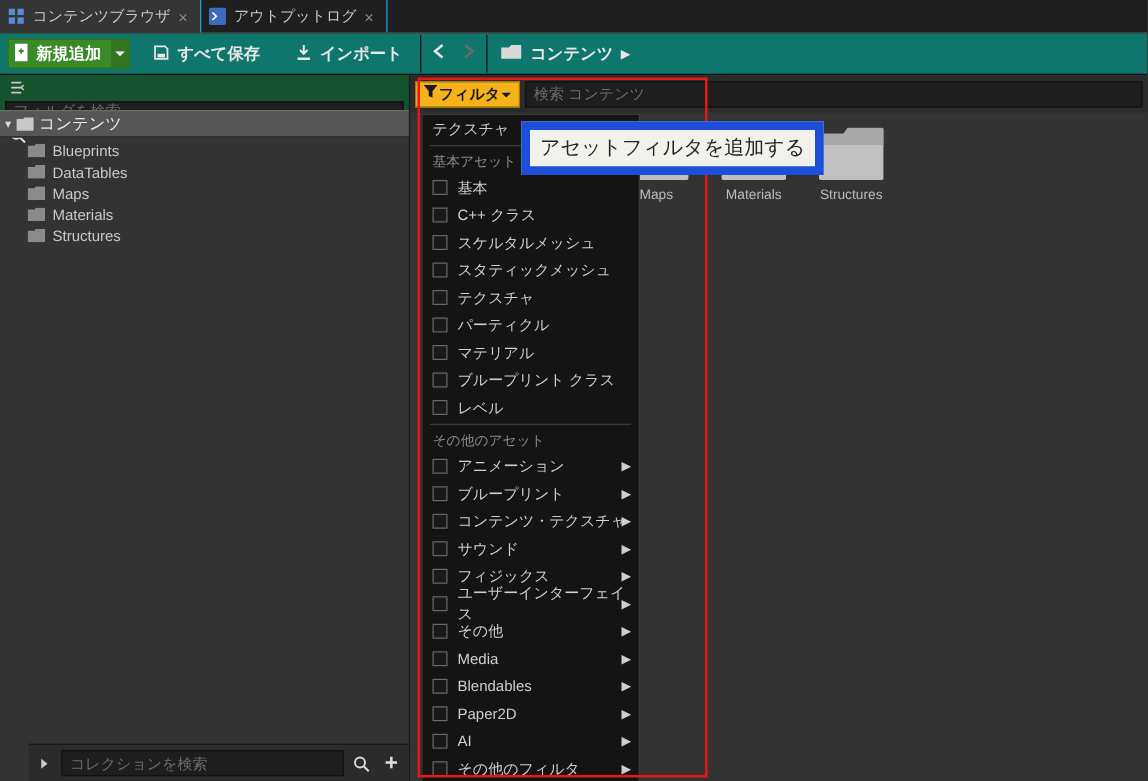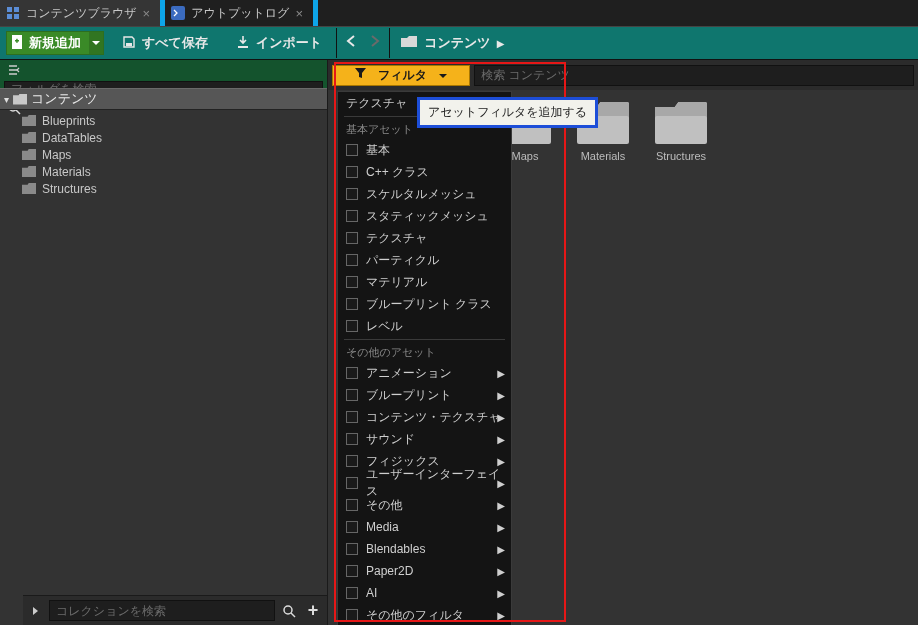--- a/index.html
+++ b/index.html
@@ -19,21 +19,21 @@
     display:flex;
     align-items:stretch;
   }
   .tab {
     display:flex;
     align-items:center;
     padding:0 10px 0 6px;
     gap:6px;
     font-size:12px;
     color:#c8c8c8;
-    border-right:5px solid #0ea5e9;
+    border-right:1px solid #0ea5e9;
   }
   .tab.active { background:#353535; }
   .tab-icon { width:14px; height:14px; display:flex;align-items:center;justify-content:center; }
   .tab-close { font-size:13px; color:#8a8a8a; }
   
   .toolbar {
     height:34px;
     background:#0f766e;
     border-top:1px solid #444;
     border-bottom:1px solid #111;
@@ -128,21 +128,21 @@
   .right-searchrow {
     height:30px;display:flex;align-items:center;
     padding:4px;gap:4px;background:#2b2b2b;
   }
   .filter-btn {
     height:21px;
     background:#f5b21a;
     color:#1a1a1a;
     font-weight:bold;font-size:12px;
     display:flex;align-items:center;
-    padding:0 22px;gap:12px;
+    padding:0 6px;gap:1px;
     border:1px solid #a87600;
   }
   .assetgrid {
     padding:12px 10px;
     display:flex;gap:16px;
     flex-wrap:wrap;
   }
   .asset-folder { width:62px;display:flex;flex-direction:column;align-items:center;gap:6px; }
   .asset-folder .ico {
     width:52px;height:42px;
@@ -177,22 +177,22 @@
   }
   .fp-row.header{ color:#8a8a8a;font-size:11px;height:20px; }
   .fp-check{
     width:12px;height:12px;border:1px solid #666;background:#1a1a1a;flex-shrink:0;
   }
   .fp-arrow{ position:absolute;right:6px;color:#cfcfcf;font-size:10px; }
   .fp-sep{ height:1px;background:#3a3a3a;margin:2px 6px; }
   .tooltip{
     position:absolute;left:417px;top:97px;
     background:#f2f2ec;color:#222;
-    font-size:12px;padding:4px 8px;
-    border:3px solid #1d4ed8;
+    font-size:16px;padding:4px 8px;
+    border:7px solid #1d4ed8;
     z-index:60;
   }
 </style>
 </head>
 <body>
 
 <div class="tabbar">
   <div class="tab active">
     <span class="tab-icon">
       <svg width="14" height="14">

